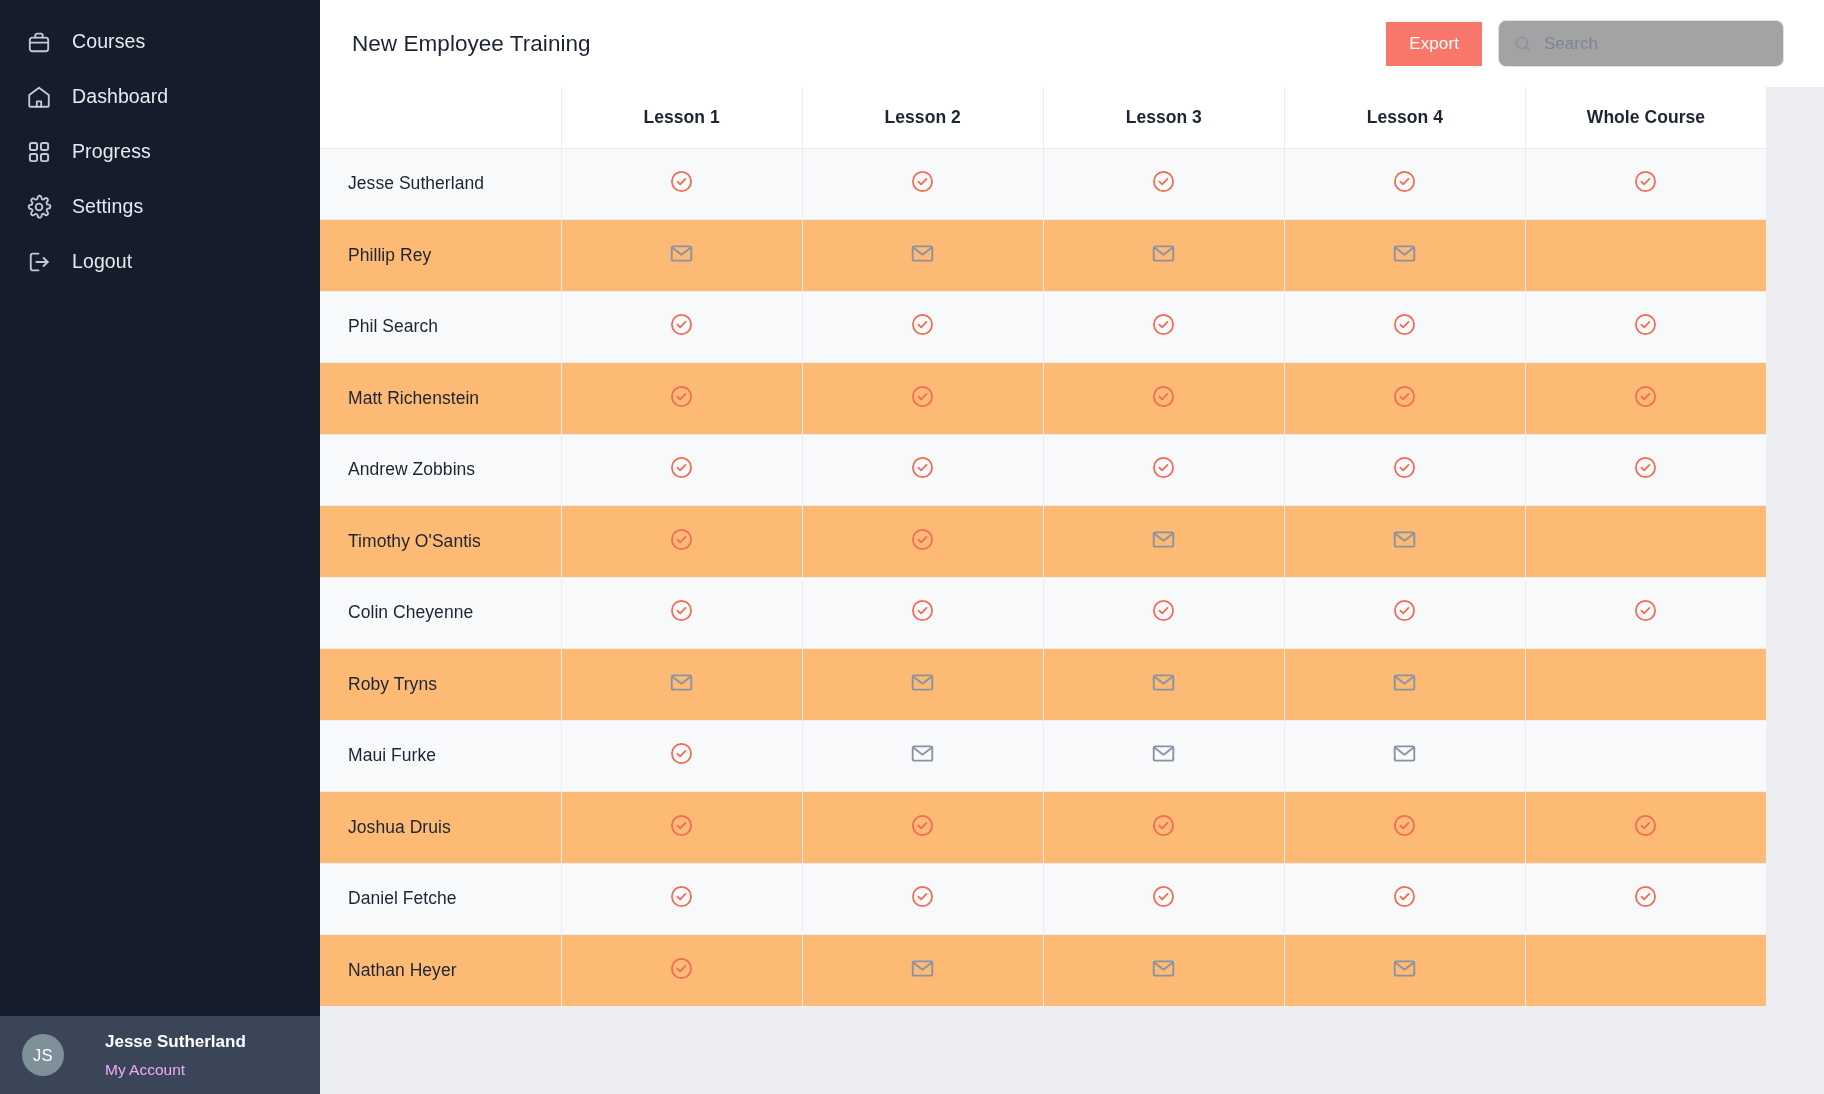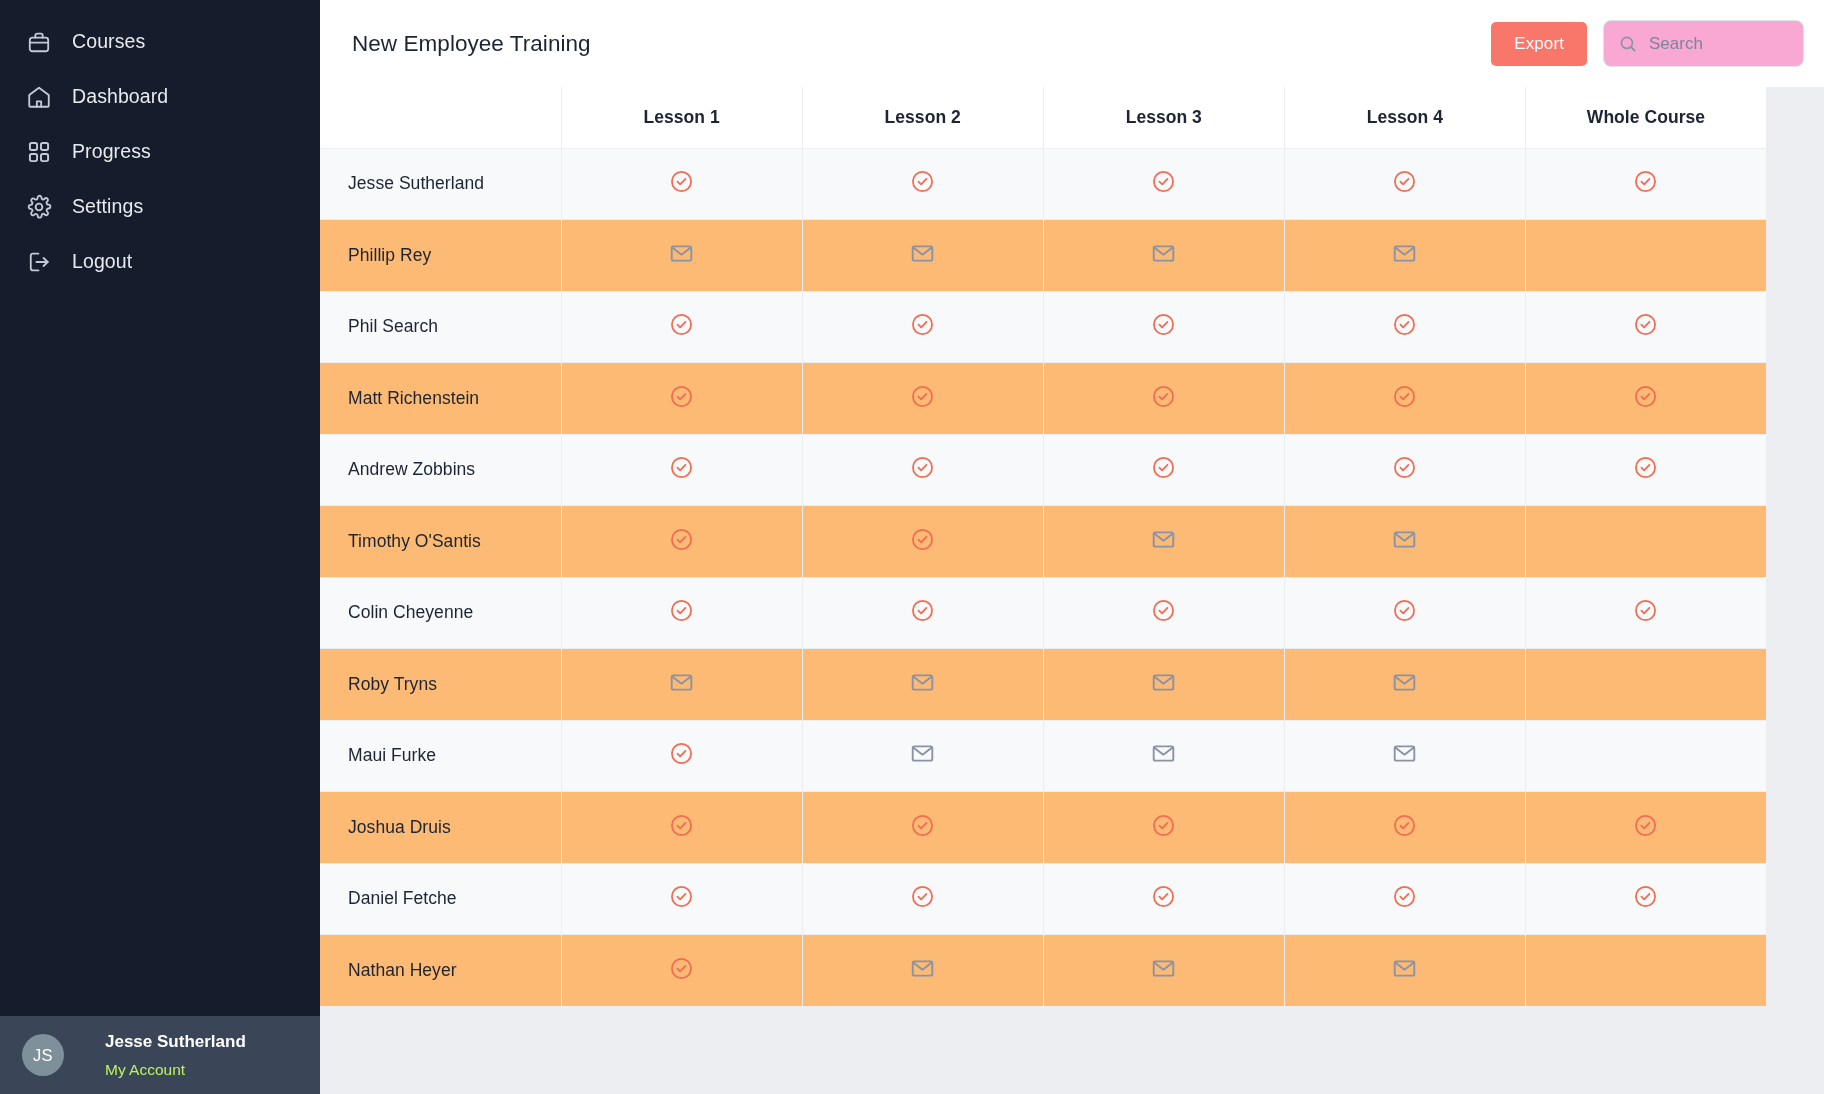--- a/index.html
+++ b/index.html
@@ -102,74 +102,74 @@
     display: flex;
     align-items: center;
     justify-content: center;
     font-size: 16.5px;
     font-weight: 400;
     letter-spacing: 0.3px;
     flex: 0 0 42px;
   }
   .user-meta { margin-left: 16px; line-height: 1.25; }
   .user-name { color: #FFFFFF; font-size: 17px; font-weight: bold; }
-  .user-sub  { color: #bef264; font-size: 15.5px; font-weight: 400; margin-top: 8px; }
+  .user-sub  { color: #f0abfc; font-size: 15.5px; font-weight: 400; margin-top: 8px; }
 
   
   .main {
     flex: 1;
     height: 1094px;
     background: #EDEEF2;
     display: flex;
     flex-direction: column;
     overflow: hidden;
   }
 
   .topbar {
     height: 87px;
     min-height: 87px;
     background: #FFFFFF;
     display: flex;
     align-items: center;
-    padding: 0 20px 0 32px;
+    padding: 0 40px 0 32px;
   }
 
   .page-title {
     font-size: 22.5px;
     color: #1D2433;
     font-weight: 400;
     letter-spacing: 0.05px;
   }
 
   .topbar-right {
     margin-left: auto;
     display: flex;
     align-items: center;
   }
 
   .export-btn {
     background: #F8776A;
     color: #FFFFFF;
     border: none;
-    border-radius: 5px;
+    border-radius: 0;
     height: 44px;
     padding: 0 23px;
     font-size: 17px;
     font-family: inherit;
     cursor: pointer;
     letter-spacing: 0.1px;
   }
 
   .search-box {
     margin-left: 16px;
-    width: 201px;
+    width: 286px;
     height: 47px;
     border: 1px solid #DFE2E8;
     border-radius: 8px;
-    background: #f9a8d4;
+    background: #a3a3a3;
     display: flex;
     align-items: center;
     padding: 0 14px;
     cursor: text;
   }
   .search-icon { flex: 0 0 20px; height: 20px; margin-right: 11px; display: flex; align-items: center; }
   .search-input {
     border: none;
     outline: none;
     font-size: 17px;

